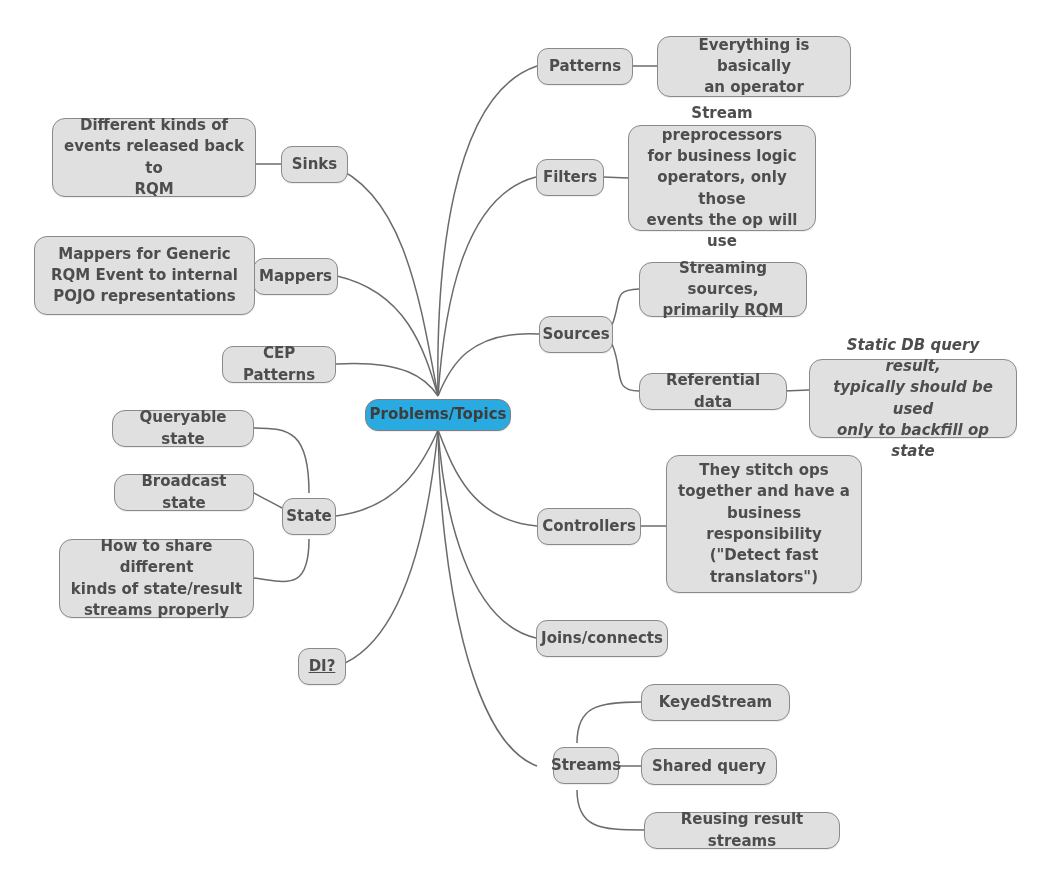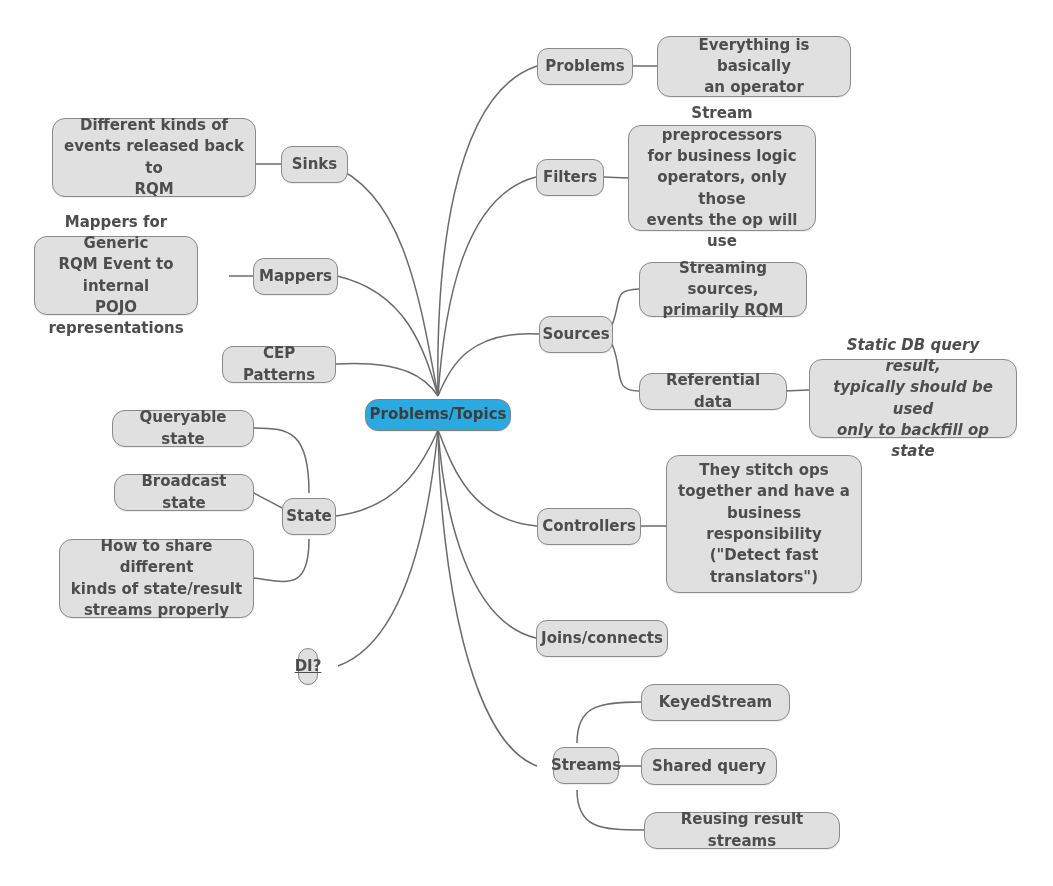--- a/index.html
+++ b/index.html
@@ -110,21 +110,21 @@
 
       <path d="M309,539 C309,592 286,582 254,578"></path>
     </g>
   </svg>
 
   <div class="node root" style="left:365px; top:399px; width:146px; height:32px;">
     <span>Problems/Topics</span>
   </div>
 
   <div class="node level1" style="left:537px; top:48px; width:96px; height:37px;">
-    <span>Problems</span>
+    <span>Patterns</span>
   </div>
   <div class="node level2" style="left:657px; top:36px; width:194px; height:61px;">
     <span>Everything is basically
 an operator</span>
   </div>
 
   <div class="node level1" style="left:536px; top:159px; width:68px; height:37px;">
     <span>Filters</span>
   </div>
   <div class="node level2" style="left:628px; top:125px; width:188px; height:106px;">
@@ -183,21 +183,21 @@
   </div>
   <div class="node level2" style="left:52px; top:118px; width:204px; height:79px;">
     <span>Different kinds of
 events released back to
 RQM</span>
   </div>
 
   <div class="node level1" style="left:253px; top:258px; width:85px; height:37px;">
     <span>Mappers</span>
   </div>
-  <div class="node level2" style="left:34px; top:236px; width:164px; height:79px;">
+  <div class="node level2" style="left:34px; top:236px; width:221px; height:79px;">
     <span>Mappers for Generic
 RQM Event to internal
 POJO representations</span>
   </div>
 
   <div class="node level1" style="left:222px; top:346px; width:114px; height:37px;">
     <span>CEP Patterns</span>
   </div>
 
   <div class="node level1" style="left:282px; top:498px; width:54px; height:37px;">
@@ -208,17 +208,17 @@
   </div>
   <div class="node level2" style="left:114px; top:474px; width:140px; height:37px;">
     <span>Broadcast state</span>
   </div>
   <div class="node level2" style="left:59px; top:539px; width:195px; height:79px;">
     <span>How to share different
 kinds of state/result
 streams properly</span>
   </div>
 
-  <div class="node level1" style="left:298px; top:648px; width:20px; height:37px;text-decoration:underline;">
+  <div class="node level1" style="left:298px; top:648px; width:48px; height:37px;text-decoration:underline;">
     <span>DI?</span>
   </div>
 
 </div>
 
 </body></html>

